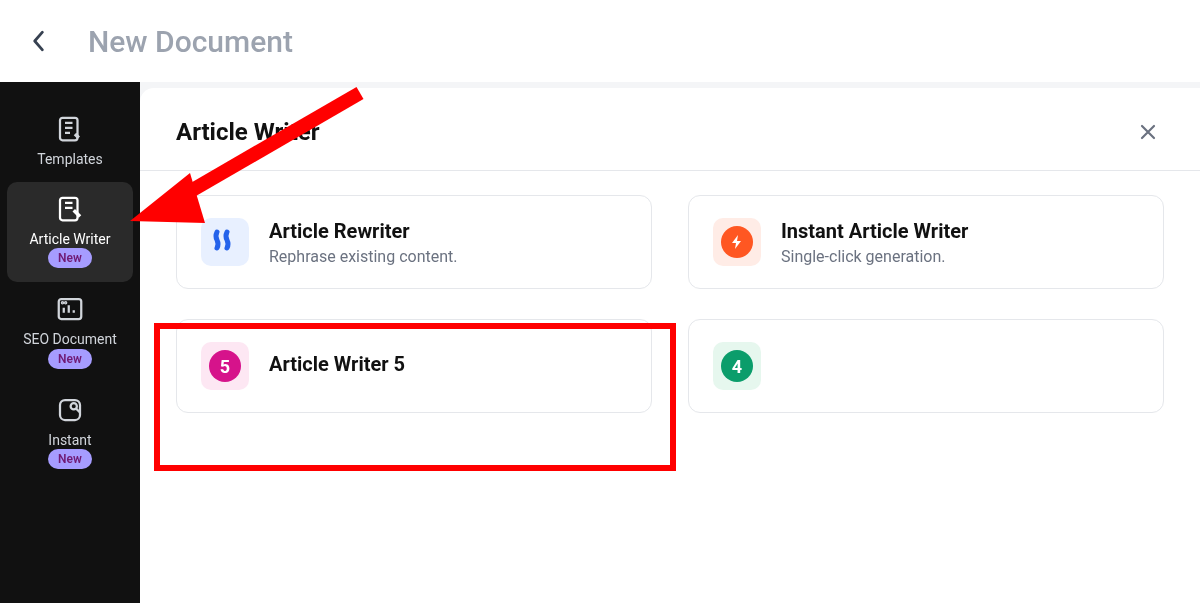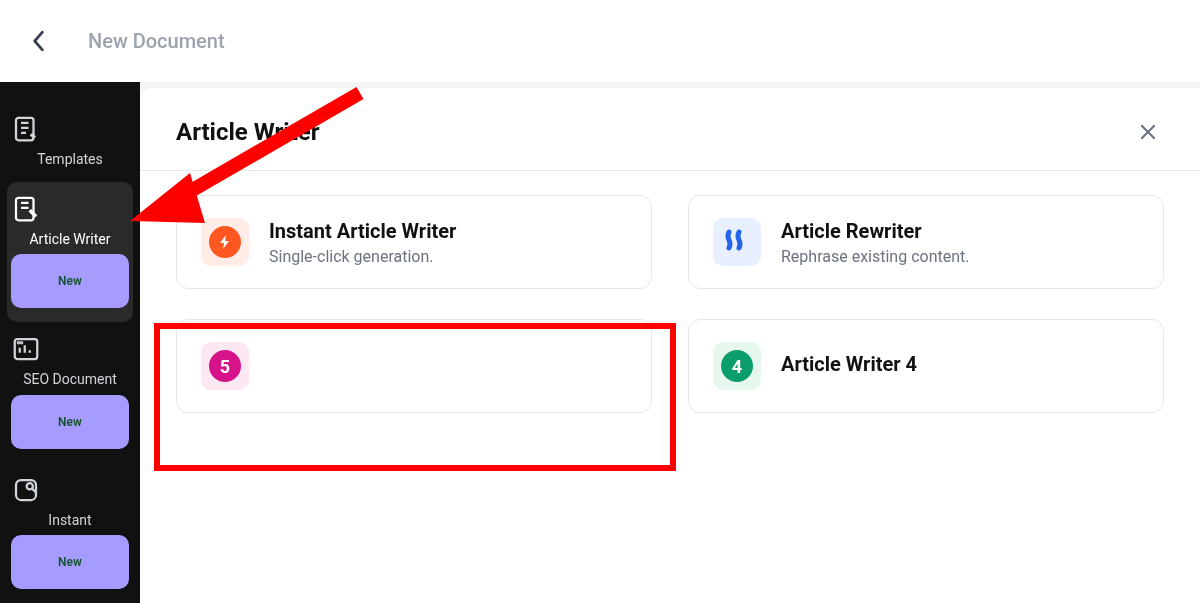--- a/index.html
+++ b/index.html
@@ -1,30 +1,30 @@
 <!DOCTYPE html>
 <html><head>
 <meta charset="utf-8">
 <style>
   * { box-sizing: border-box; margin: 0; padding: 0; }
   html, body { width: 1200px; height: 603px; font-family: -apple-system, BlinkMacSystemFont, "Segoe UI", Roboto, Arial, sans-serif; background: #fff; }
 
   .topbar { height: 82px; display: flex; align-items: center; padding-left: 24px; }
   .back-btn { width: 28px; height: 28px; display: flex; align-items: center; justify-content: center; cursor: pointer; }
   .back-btn svg { width: 14px; height: 22px; }
-  .topbar-title { font-size: 20px; color: #9ca3af; margin-left: 36px; font-weight: 500; }
+  .topbar-title { font-size: 30px; color: #9ca3af; margin-left: 36px; font-weight: 500; }
 
   .body-area { display: flex; height: 521px; background: #f4f5f7; }
 
   .sidebar { width: 140px; background: #111; display: flex; flex-direction: column; align-items: center; padding-top: 20px; }
-  .sidebar-item { width: 126px; display: flex; flex-direction: column; color: #d1d5db; font-size: 14px; padding: 12px 4px 14px; border-radius: 10px; cursor: pointer; text-align:center; }
+  .sidebar-item { width: 126px; display: flex; flex-direction: column; align-items: center; color: #d1d5db; font-size: 14px; padding: 12px 4px 14px; border-radius: 10px; cursor: pointer; text-align:center; }
   .sidebar-item.active { background: #2a2a2a; color: #fff; }
   .sidebar-icon { width: 30px; height: 30px; margin-bottom: 6px; }
   .sidebar-label { line-height: 1.3; }
-  .badge-new { margin-top: 6px; background: #a69cff; color: #14532d; font-size: 12px; font-weight: 600; padding: 20px 10px; border-radius: 10px; }
+  .badge-new { background: #a69cff; color: #701a75; font-size: 12px; font-weight: 600; padding: 3px 10px; border-radius: 10px; }
 
   .content { flex: 1; background: #fff; border-top-left-radius: 14px; margin-top: 6px; margin-left:0; padding: 0; position: relative; overflow: visible; }
   .content-header { display: flex; align-items: center; justify-content: space-between; padding: 28px 36px 22px 36px; border-bottom: 1px solid #e5e7eb; }
   .content-title { font-size: 24px; font-weight: 700; color: #111; }
   .close-btn { width: 32px; height: 32px; display:flex; align-items:center; justify-content:center; cursor:pointer; }
   .close-btn svg { width: 20px; height: 20px; stroke: #6b7280; }
 
   .card-grid { padding: 24px 36px; display: grid; grid-template-columns: 1fr 1fr; column-gap: 36px; row-gap: 30px; }
   .card { border: 1px solid #e5e7eb; border-radius: 12px; padding: 22px 24px; display: flex; align-items: center; cursor: pointer; background:#fff; }
   .card-icon { width: 48px; height: 48px; border-radius: 10px; display:flex; align-items:center; justify-content:center; margin-right: 20px; flex-shrink:0; }
@@ -114,60 +114,60 @@
       <div class="close-btn">
         <svg viewBox="0 0 20 20">
             <path d="M4 4l12 12M16 4L4 16" stroke="#6b7280" stroke-width="2.2" stroke-linecap="round"></path>
           </svg>
       </div>
     </div>
 
     <div class="card-grid">
 
       <div class="card">
+        <div class="card-icon ic-blue">
+          <svg width="32" height="32" viewBox="0 0 32 32">
+              <path d="M8 6 C8 6 6 10 8 14 C10 18 8 22 8 22" stroke="#2563eb" stroke-width="5" fill="none" stroke-linecap="round"></path>
+              <path d="M18 6 C18 6 16 10 18 14 C20 18 18 22 18 22" stroke="#2563eb" stroke-width="5" fill="none" stroke-linecap="round"></path>
+            </svg>
+        </div>
+        <div>
+          <div class="card-title">Article Rewriter</div>
+          <div class="card-desc">Rephrase existing content.</div>
+        </div>
+      </div>
+
+      <div class="card">
         <div class="card-icon ic-orange">
           <div class="circle">
               <svg width="16" height="16" viewBox="0 0 16 16">
                 <path d="M9 1L3 9h4l-1 6 6-8H8l1-6z" fill="#fff"></path>
               </svg>
             </div>
         </div>
         <div>
           <div class="card-title">Instant Article Writer</div>
           <div class="card-desc">Single-click generation.</div>
         </div>
       </div>
 
       <div class="card">
-        <div class="card-icon ic-blue">
-          <svg width="32" height="32" viewBox="0 0 32 32">
-              <path d="M8 6 C8 6 6 10 8 14 C10 18 8 22 8 22" stroke="#2563eb" stroke-width="5" fill="none" stroke-linecap="round"></path>
-              <path d="M18 6 C18 6 16 10 18 14 C20 18 18 22 18 22" stroke="#2563eb" stroke-width="5" fill="none" stroke-linecap="round"></path>
-            </svg>
-        </div>
-        <div>
-          <div class="card-title">Article Rewriter</div>
-          <div class="card-desc">Rephrase existing content.</div>
-        </div>
-      </div>
-
-      <div class="card">
         <div class="card-icon ic-pink">
           <div class="circle">5</div>
         </div>
         <div>
+          <div class="card-title">Article Writer 5</div>
         </div>
       </div>
 
       <div class="card">
         <div class="card-icon ic-green">
           <div class="circle">4</div>
         </div>
         <div>
-          <div class="card-title">Article Writer 4</div>
         </div>
       </div>
 
     </div>
 
     <div class="highlight-box" style="left:14px; top:235px; width:522px; height:148px;"></div>
 
     <svg class="arrow-overlay" style="left:-30px; top:-5px; width:290px; height:160px;" viewBox="0 0 290 160">
       <defs></defs>
       <line x1="250" y1="10" x2="60" y2="120" stroke="#ff0000" stroke-width="14"></line>

